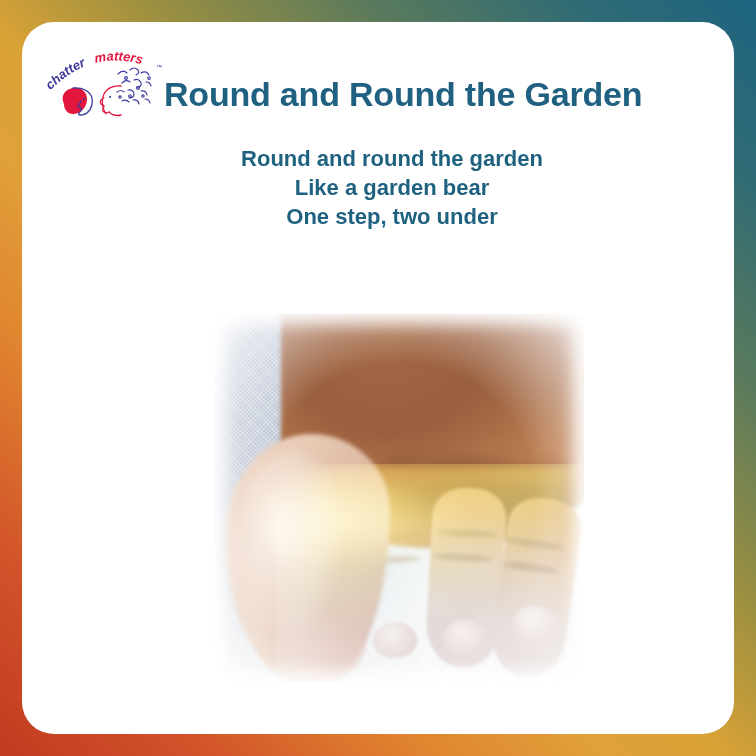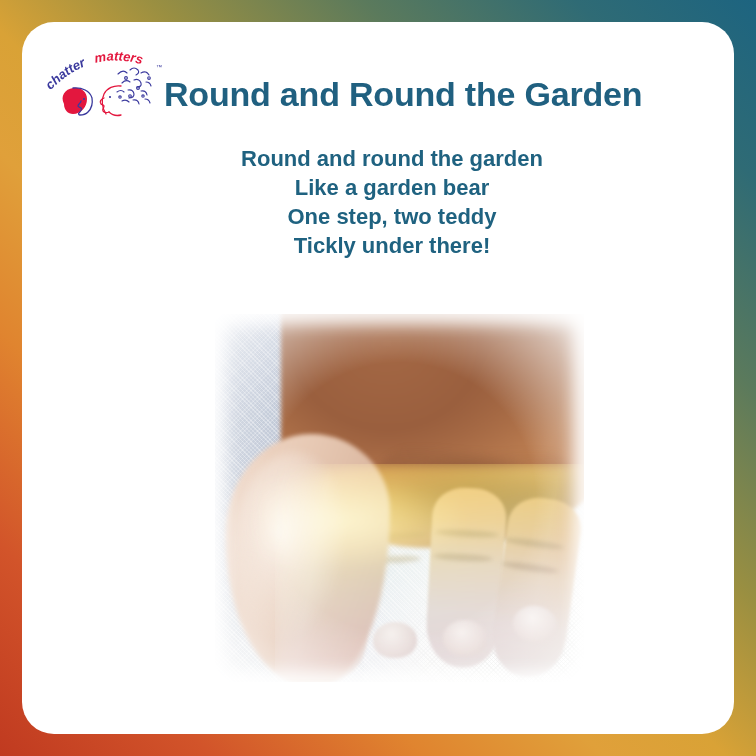--- a/index.html
+++ b/index.html
@@ -282,22 +282,21 @@
           <circle cx="97" cy="44" r="1.2"></circle>
         </g>
       </svg>
     </div>
 
     <div id="title">Round and Round the Garden</div>
 
     <div id="verse">
       <span class="line">Round and round the garden</span>
       <span class="line">Like a garden bear</span>
-      <span class="line">One step, two teddy</span>
-      <span class="line">Tickly under there!</span>
+      <span class="line">One step, two under</span>
     </div>
 
     <div id="photo-wrap">
       <div id="photo">
         <div class="ph-layer ph-bg"></div>
         <div class="ph-layer ph-bg-tex"></div>
         <div class="ph-layer ph-towel"></div>
         <div class="ph-layer ph-towel-tex"></div>
 
         <div class="ph-layer ph-hand-top"></div>

